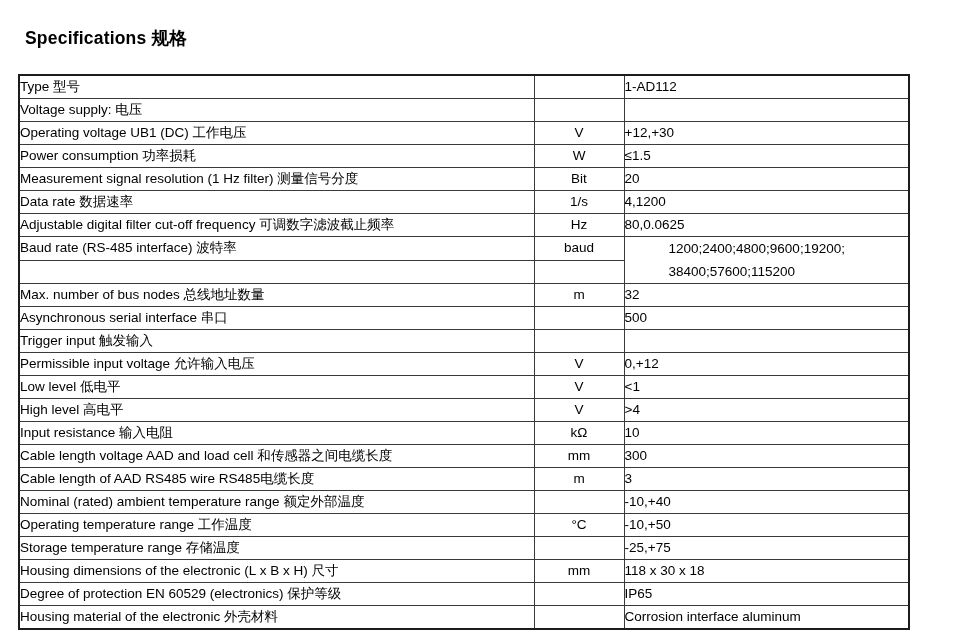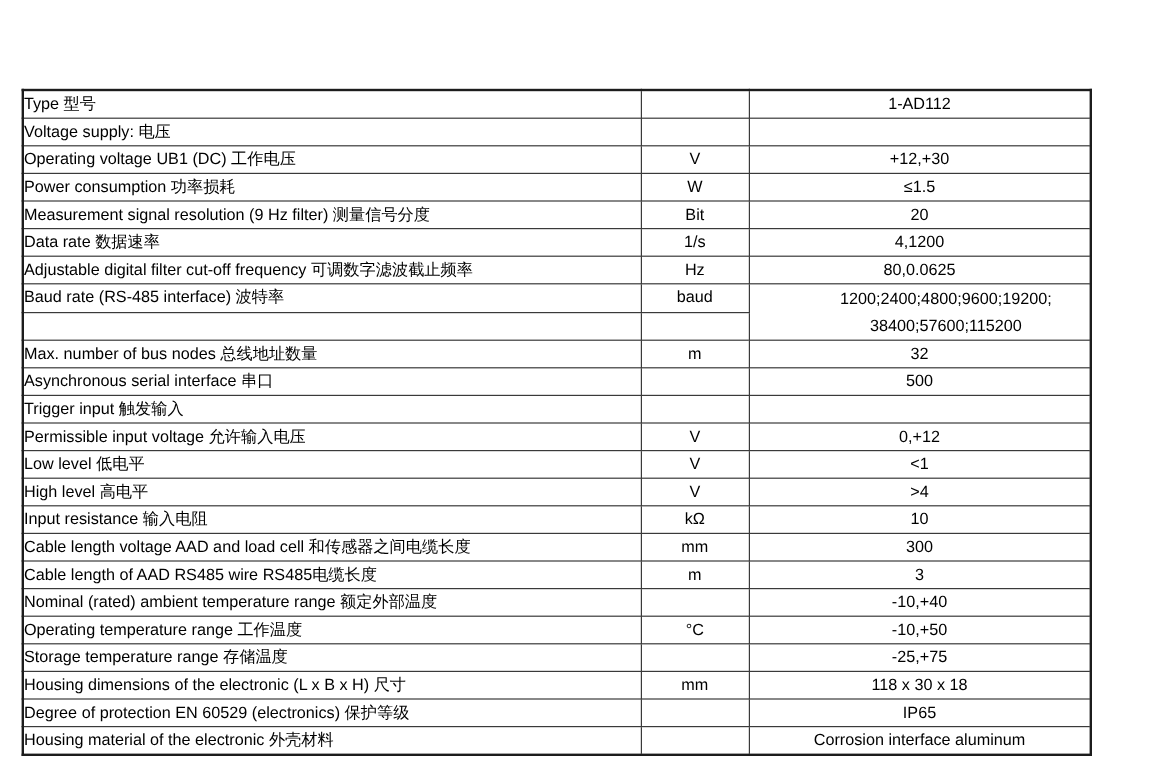--- a/index.html
+++ b/index.html
@@ -49,35 +49,35 @@
   }
   td.cell-label {
     padding-left: 8px;
     text-align: left;
     margin-top: 32px;
   }
   td.cell-unit {
     text-align: center;
   }
   td.cell-value {
-    text-align: center;
   }
   td.cell-value div {
     height: 23px;
     line-height: 23px;
     margin-left: 44px;
   }
   col.c-label { width: 515px; }
   col.c-unit  { width: 90px; }
   col.c-value { width: 285px; }
 </style>
 </head>
 <body>
 
 <div class="page">
+  <h1 class="title">Specifications 规格</h1>
   <table class="spec-table">
     <colgroup>
       <col class="c-label">
       <col class="c-unit">
       <col class="c-value">
     </colgroup>
     <tbody id="spec-body">
         <tr>
           <td class="cell-label">Type 型号</td>
           <td class="cell-unit"></td>
@@ -92,21 +92,21 @@
           <td class="cell-label">Operating voltage UB1 (DC) 工作电压</td>
           <td class="cell-unit">V</td>
           <td class="cell-value">+12,+30</td>
         </tr>
         <tr>
           <td class="cell-label">Power consumption 功率损耗</td>
           <td class="cell-unit">W</td>
           <td class="cell-value">≤1.5</td>
         </tr>
         <tr>
-          <td class="cell-label">Measurement signal resolution (9 Hz filter) 测量信号分度</td>
+          <td class="cell-label">Measurement signal resolution (1 Hz filter) 测量信号分度</td>
           <td class="cell-unit">Bit</td>
           <td class="cell-value">20</td>
         </tr>
         <tr>
           <td class="cell-label">Data rate 数据速率</td>
           <td class="cell-unit">1/s</td>
           <td class="cell-value">4,1200</td>
         </tr>
         <tr>
           <td class="cell-label">Adjustable digital filter cut-off frequency 可调数字滤波截止频率</td>

